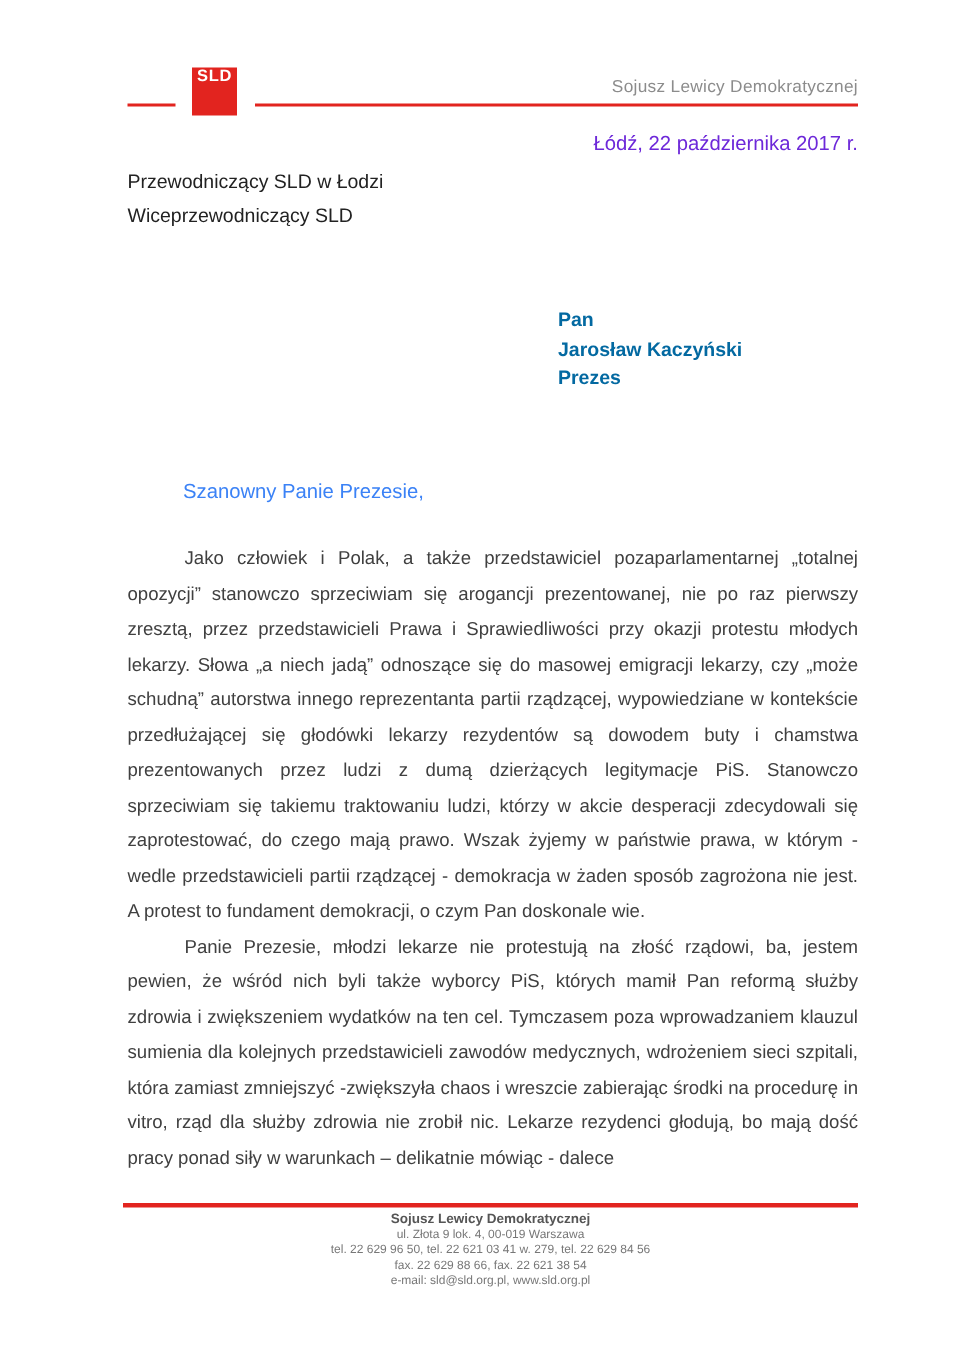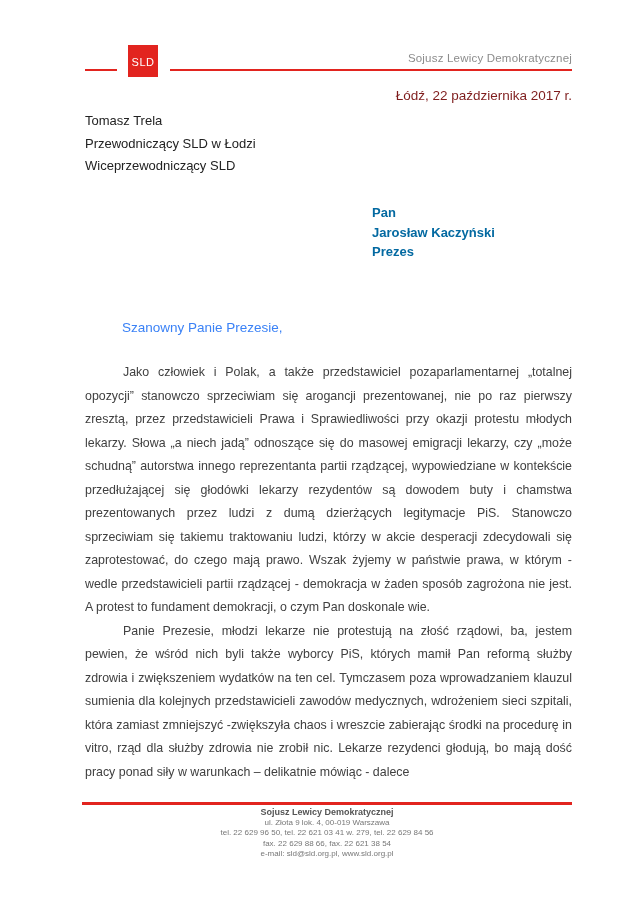--- a/index.html
+++ b/index.html
@@ -18,41 +18,41 @@
     position: absolute;
     left: 128px; top: 45px;
     width: 30px; height: 32px;
     background: #e2241f;
     display: flex;
     align-items: flex-end;
     justify-content: center;
   }
   .logo-square .logo-text {
     color: #ffffff;
-    font-weight: normal;
+    font-weight: bold;
     font-size: 11px;
     letter-spacing: 0.5px;
     line-height: 1;
-    padding-bottom: 9px;
+    padding-bottom: 20px;
   }
   .rule { position: absolute; background: #e2241f; height: 2px; }
   .rule-left  { left: 85px;  top: 69px; width: 32px;  }
   .rule-right { left: 170px; top: 69px; width: 402px; }
   .org-name-header {
     position: absolute;
     top: 52px; right: 64px;
     font-size: 11.5px;
     color: #8c8c8c;
     letter-spacing: 0.2px;
   }
   .dateline {
     position: absolute;
     top: 88px; right: 64px;
     font-size: 13.5px;
-    color: #7f1d1d;
+    color: #6d28d9;
     padding-left: 34px;
   }
 
   
   .sender {
     position: absolute;
     left: 85px; top: 110px;
     font-size: 13px;
     line-height: 22.5px;
     color: #222222;
@@ -120,21 +120,20 @@
 
   <div class="rule rule-left"></div>
   <div class="logo-square">
     <span class="logo-text">SLD</span>
   </div>
   <div class="rule rule-right"></div>
   <div class="org-name-header">Sojusz Lewicy Demokratycznej</div>
   <div class="dateline">Łódź, 22 października 2017 r.</div>
 
   <div class="sender">
-    <div>Tomasz Trela</div>
     <div>Przewodniczący SLD w Łodzi</div>
     <div>Wiceprzewodniczący SLD</div>
   </div>
 
   <div class="recipient">
     <div>Pan</div>
     <div>Jarosław Kaczyński</div>
     <div>Prezes</div>
   </div>
 

